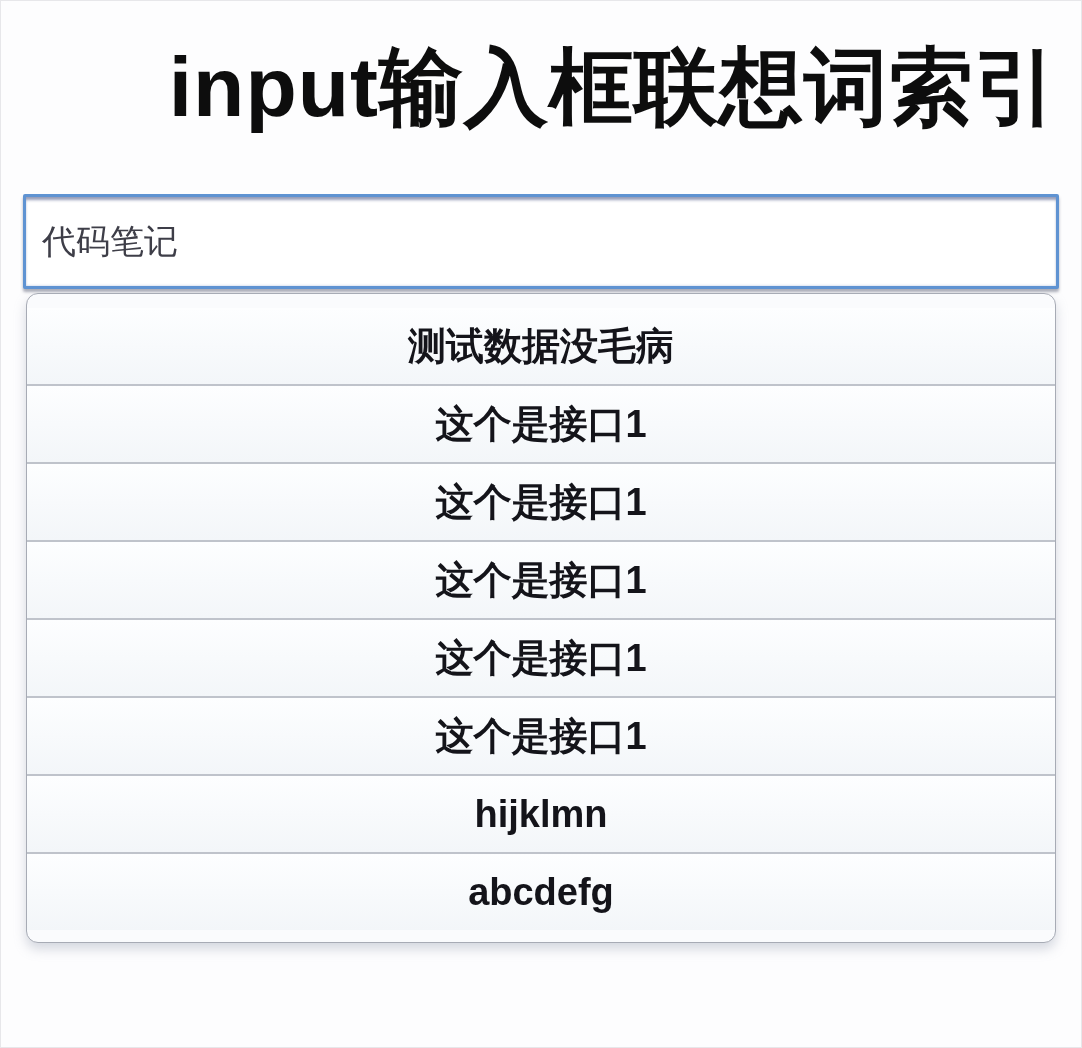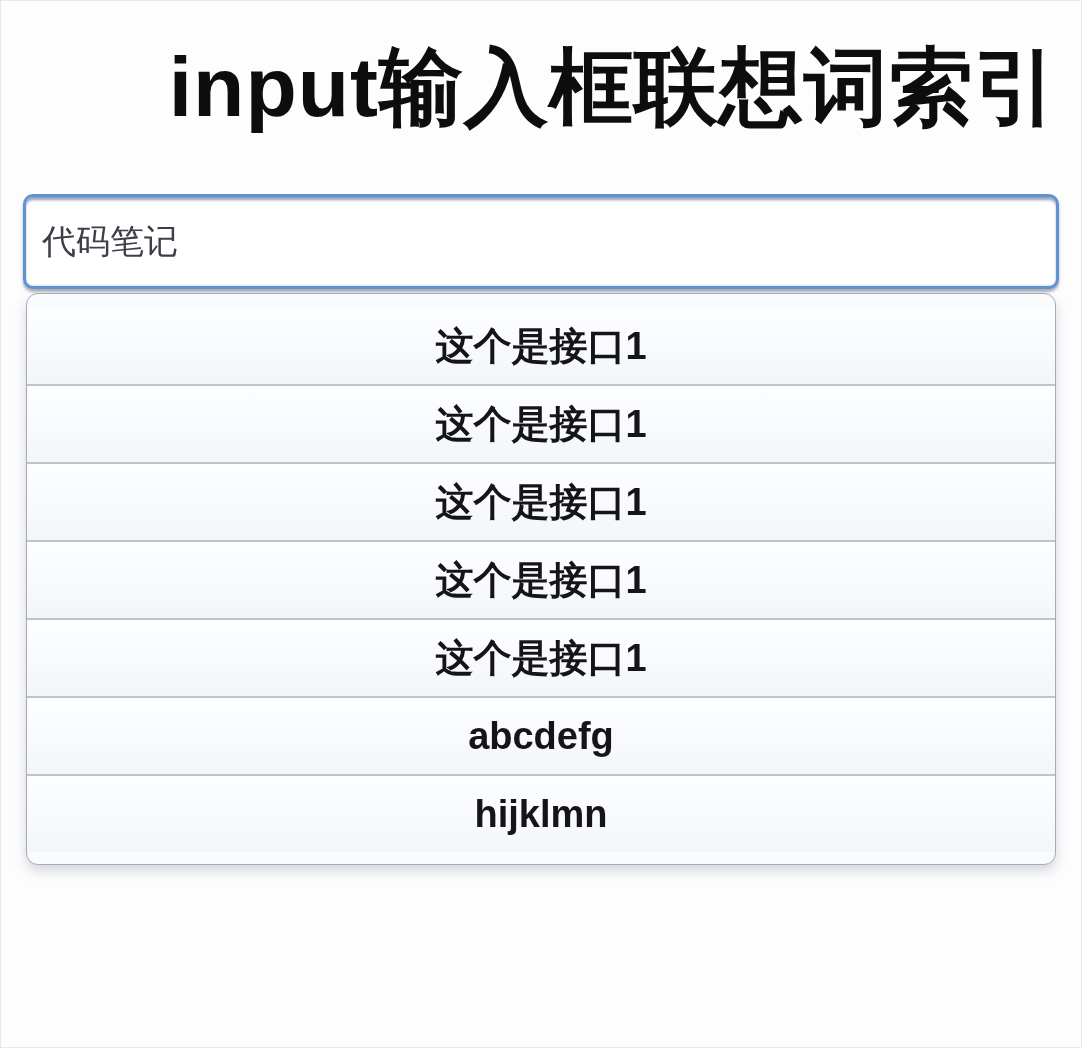--- a/index.html
+++ b/index.html
@@ -32,21 +32,21 @@
   }
   .search-input {
     display: block;
     box-sizing: border-box;
     width: 100%;
     height: 95px;
     margin-top: 43px;
     padding: 0 16px;
     background: #ffffff;
     border: 3px solid #5f93d2;
-    border-radius: 10px;
+    border-radius: 2px;
     font-family: "Liberation Sans", "DejaVu Sans", sans-serif;
     font-size: 34px;
     color: #3e3e48;
     outline: none;
     box-shadow:
       inset 0 4px 3px -1px rgba(96, 106, 148, 0.65),
       inset 0 -1px 2px rgba(180, 195, 225, 0.45),
       0 3px 3px rgba(70, 75, 100, 0.45);
   }
   .suggestion-panel {
@@ -76,21 +76,22 @@
 </style>
 </head>
 <body>
 
 <div class="container">
   <h1 class="page-title">input输入框联想词索引</h1>
 
   <input class="search-input" type="text" value="代码笔记" style="">
 
   <ul class="suggestion-panel">
+      <li class="suggestion-item">测试数据没毛病</li>
       <li class="suggestion-item">这个是接口1</li>
       <li class="suggestion-item">这个是接口1</li>
       <li class="suggestion-item">这个是接口1</li>
       <li class="suggestion-item">这个是接口1</li>
       <li class="suggestion-item">这个是接口1</li>
+      <li class="suggestion-item">hijklmn</li>
       <li class="suggestion-item">abcdefg</li>
-      <li class="suggestion-item">hijklmn</li>
     </ul>
 </div>
 
 </body></html>

